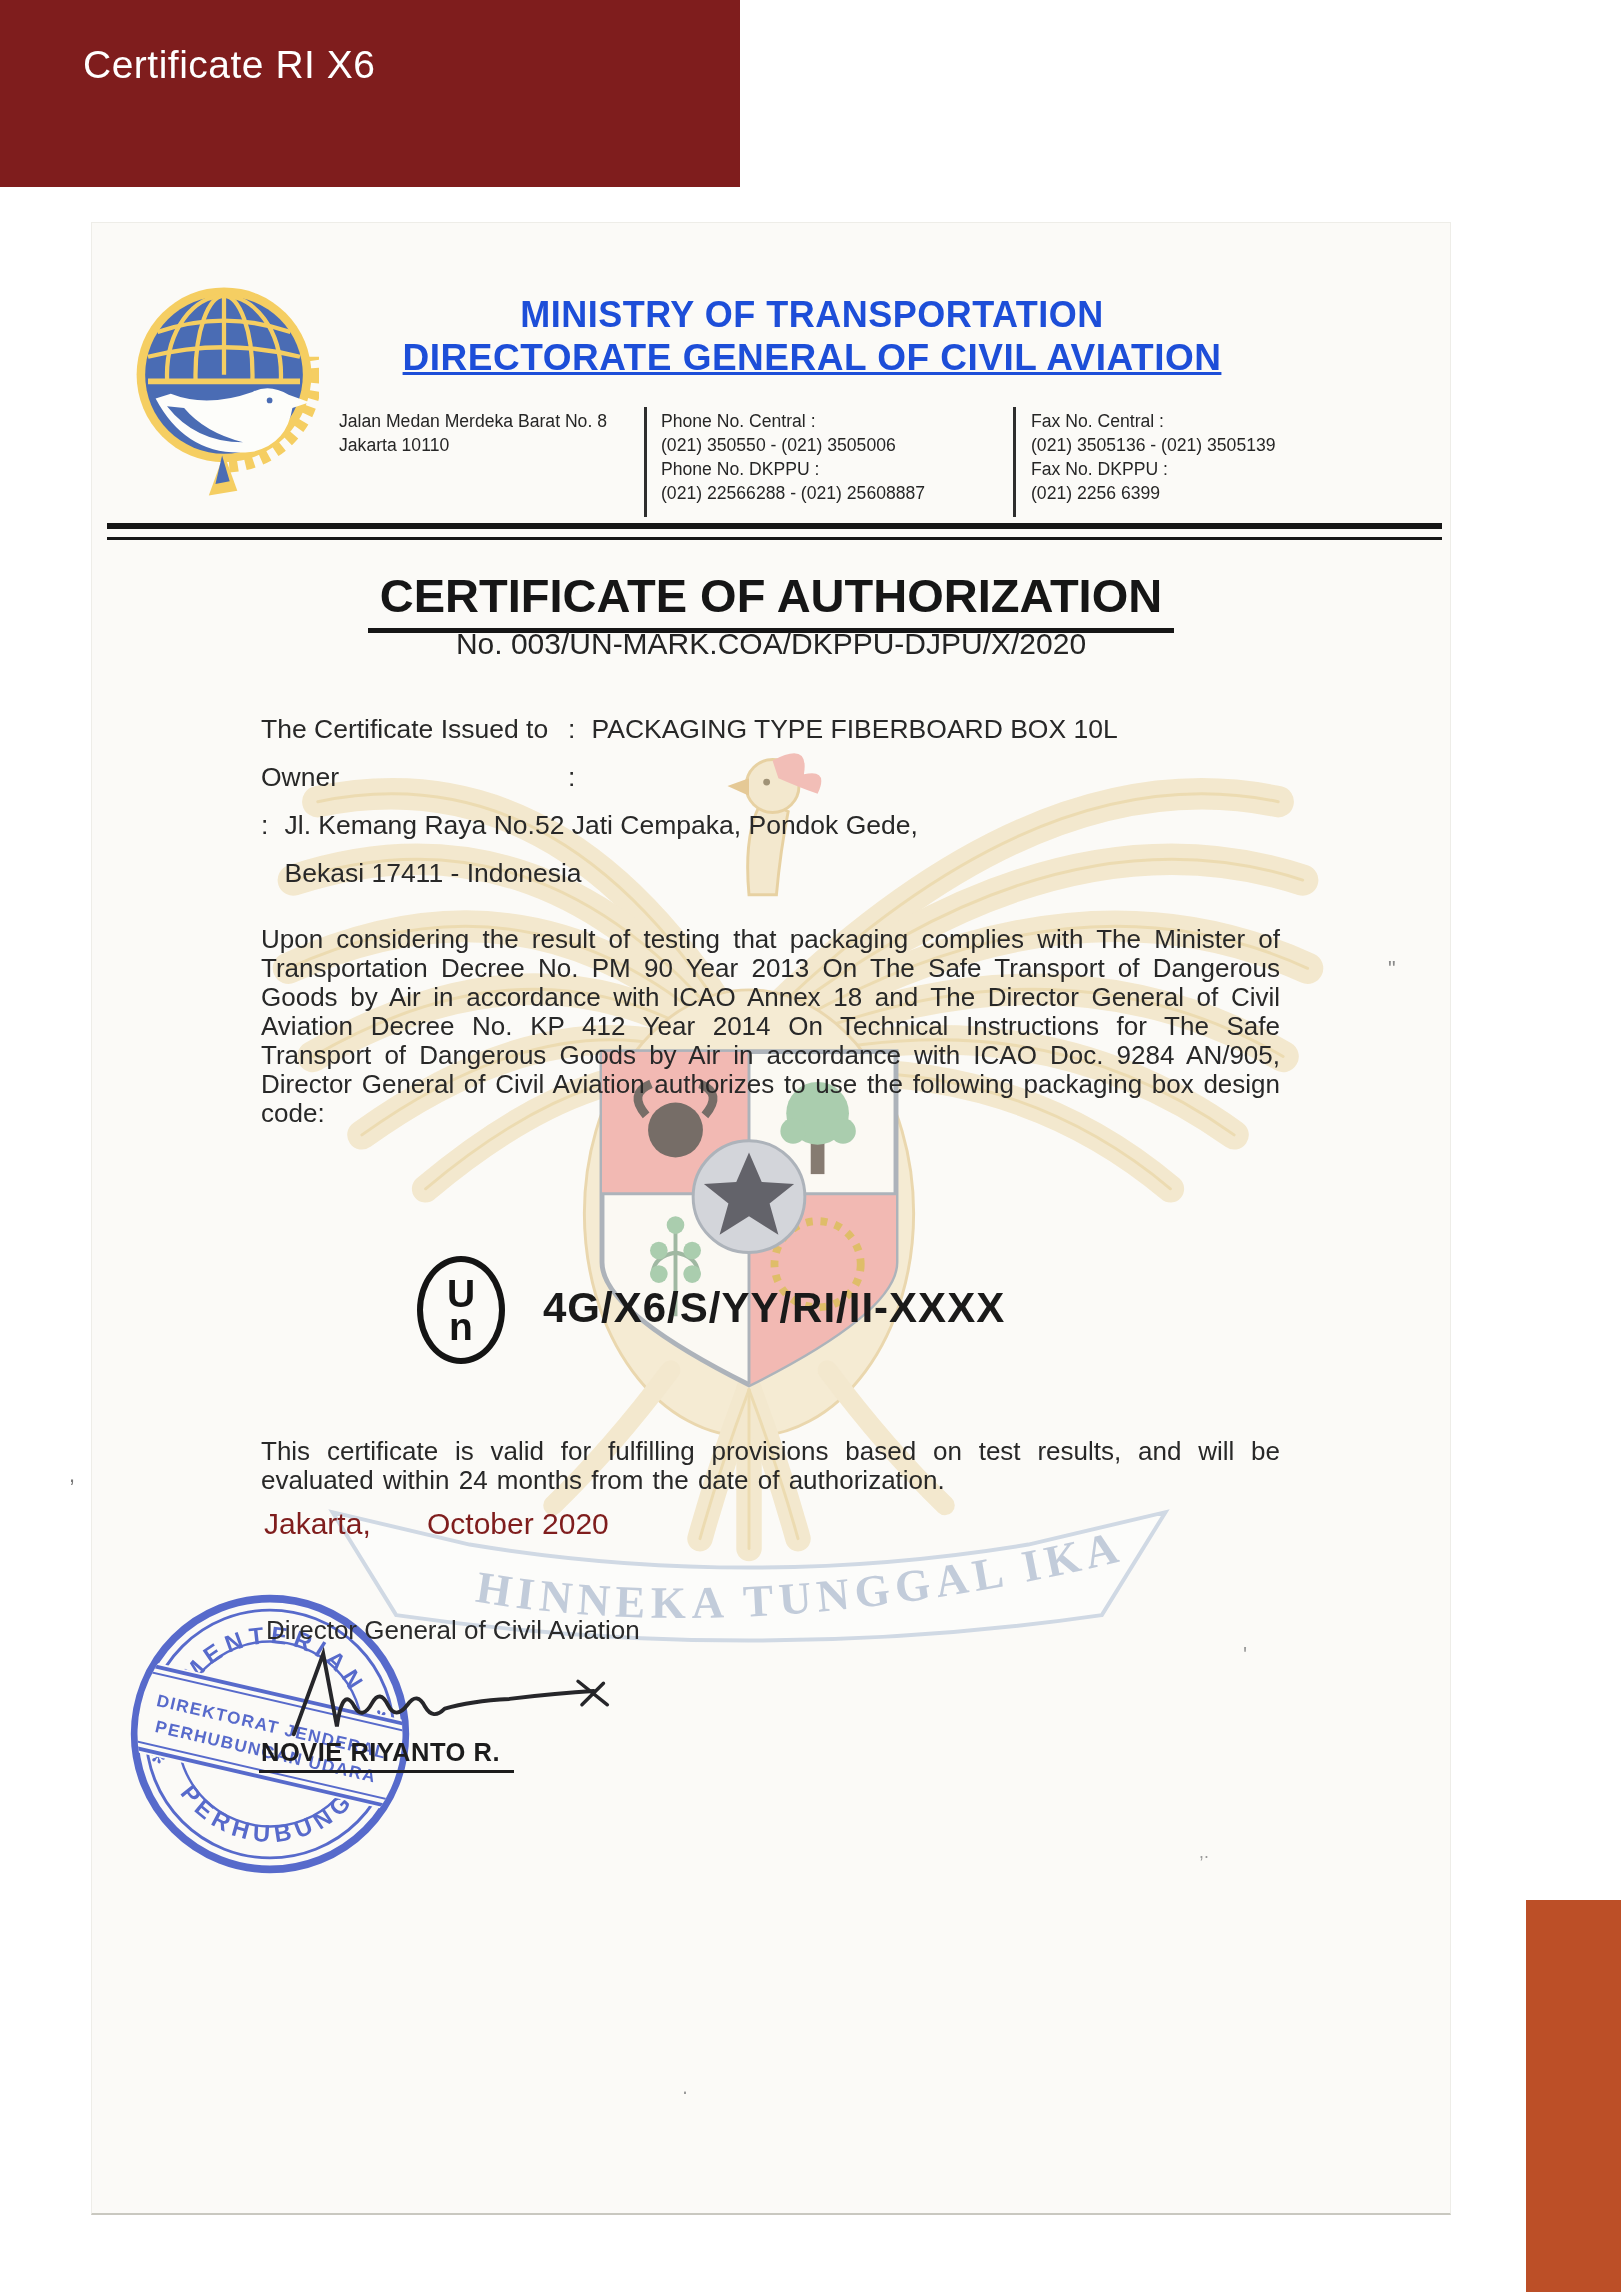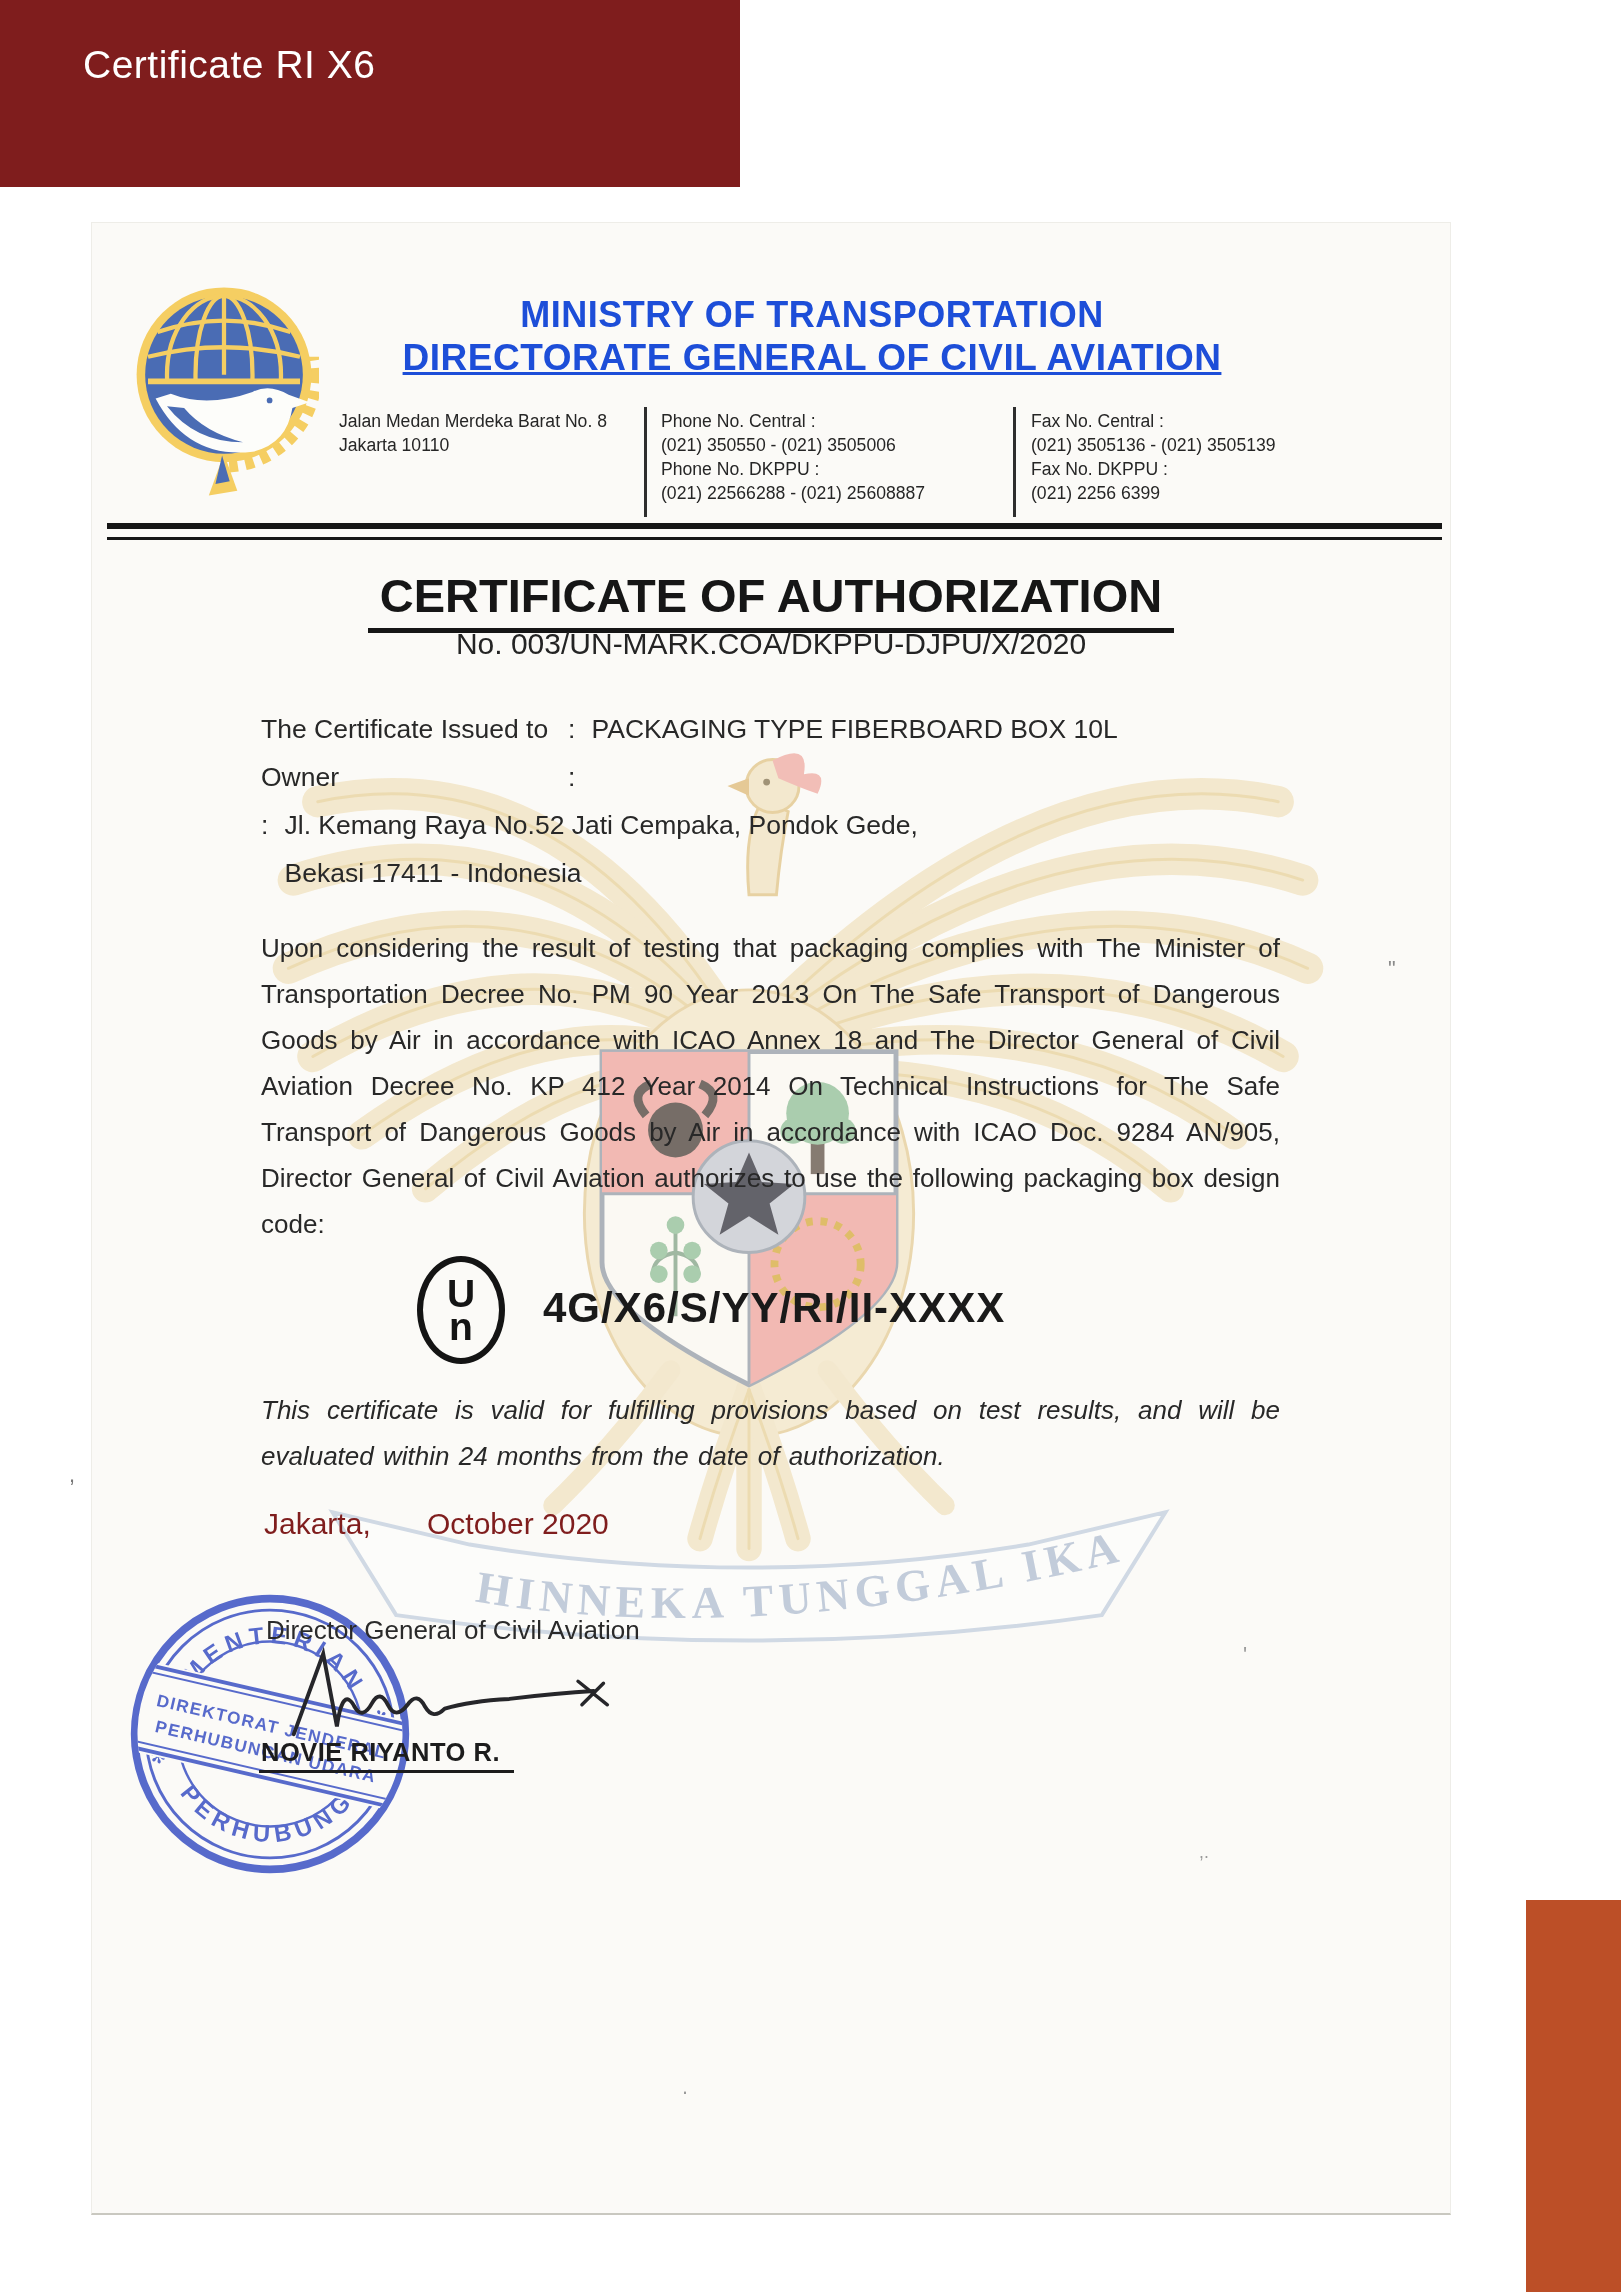--- a/index.html
+++ b/index.html
@@ -27,21 +27,21 @@
   .cert-title{display:inline-block;font-size:47px;font-weight:700;color:#161616;letter-spacing:0px;
         border-bottom:5.9px solid #161616;padding:0 11.8px 4.9px 11.8px;}
   .cert-no{position:absolute;left:0;top:404px;width:1358px;text-align:center;font-size:30px;color:#242424;}
   
   .fields{position:absolute;left:169px;top:482px;width:1039px;color:#282828;font-size:26.5px;line-height:48px;}
   .field-row{display:flex;}
   .f-label{width:307px;flex:none;}
   .f-colon{width:23.5px;flex:none;}
   .f-value{width:686px;}
   .para{position:absolute;left:169px;width:1019px;text-align:justify;color:#282828;
-        font-size:26px;line-height:46px;word-spacing:2px;}
+        font-size:26px;line-height:29px;word-spacing:2px;}
   
   .un-circle{position:absolute;left:325px;top:1033px;width:88px;height:108px;border:6.9px solid #141414;
         border-radius:50%;box-sizing:border-box;display:flex;flex-direction:column;align-items:center;
         justify-content:center;color:#141414;font-weight:700;font-size:39px;line-height:33px;}
   .un-code{position:absolute;left:451px;top:1061px;font-size:42px;font-weight:700;color:#1a1a1a;letter-spacing:1px;}
   .date-row{position:absolute;top:1284px;font-size:30px;color:#7f1d1d;}
   .signer-title{position:absolute;left:174px;top:1392px;font-size:26px;color:#2a2a2a;}
   .signer-name{position:absolute;left:167px;top:1515px;font-size:25.5px;font-weight:700;color:#1c1c1c;letter-spacing:0.5px;}
   .signer-name span{border-bottom:3.9px solid #1c1c1c;padding:0 13.7px 3.9px 2px;}
   .speck{position:absolute;color:#8a8a8a;font-size:21.6px;}
@@ -236,21 +236,21 @@
     </div>
 
     <div class="para" style="top:702px;">Upon considering the result of testing that packaging complies with The Minister of Transportation Decree No. PM 90 Year 2013 On The Safe Transport of Dangerous Goods by Air in accordance with ICAO Annex 18 and The Director General of Civil Aviation Decree No. KP 412 Year 2014 On Technical Instructions for The Safe Transport of Dangerous Goods by Air in accordance with ICAO Doc. 9284 AN/905, Director General of Civil Aviation authorizes to use the following packaging box design code:</div>
 
     <div class="un-circle">
       <div>U</div>
       <div>n</div>
     </div>
     <div class="un-code">4G/X6/S/YY/RI/II-XXXX</div>
 
-    <div class="para" style="top:1164px;font-style:italic;">This certificate is valid for fulfilling provisions based on test results, and will be evaluated within 24 months from the date of authorization.</div>
+    <div class="para" style="top:1214px;">This certificate is valid for fulfilling provisions based on test results, and will be evaluated within 24 months from the date of authorization.</div>
 
     <div class="date-row" style="left:172px;">Jakarta,</div>
     <div class="date-row" style="left:335px;">October 2020</div>
 
     <svg class="abs" style="left:35px;top:1368px;opacity:0.92;" width="286" height="286" viewBox="0 0 300 300">
       <defs>
         <clipPath id="stampClip">
             <circle cx="150" cy="150" r="139"></circle>
           </clipPath>
         <path id="stampTop" d="M55,150 A95,95 0 0 1 245,150"></path>

